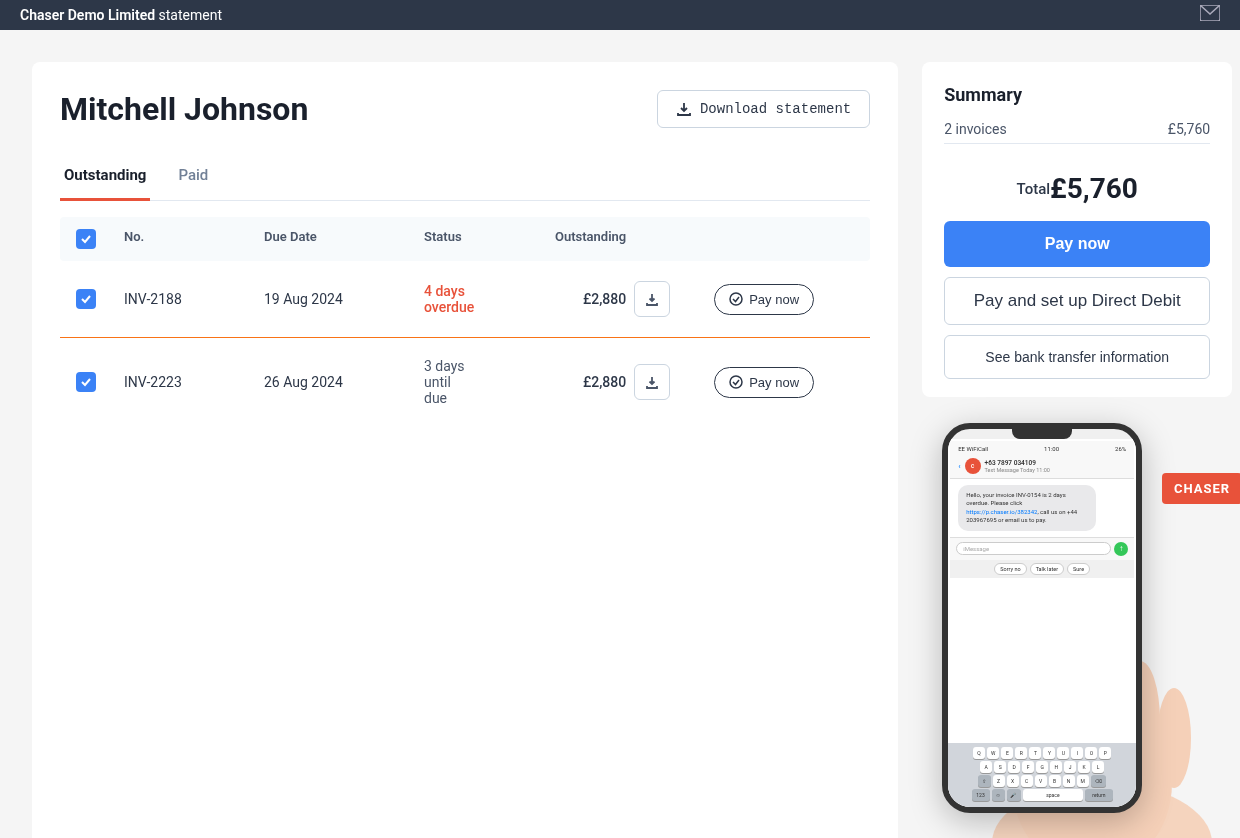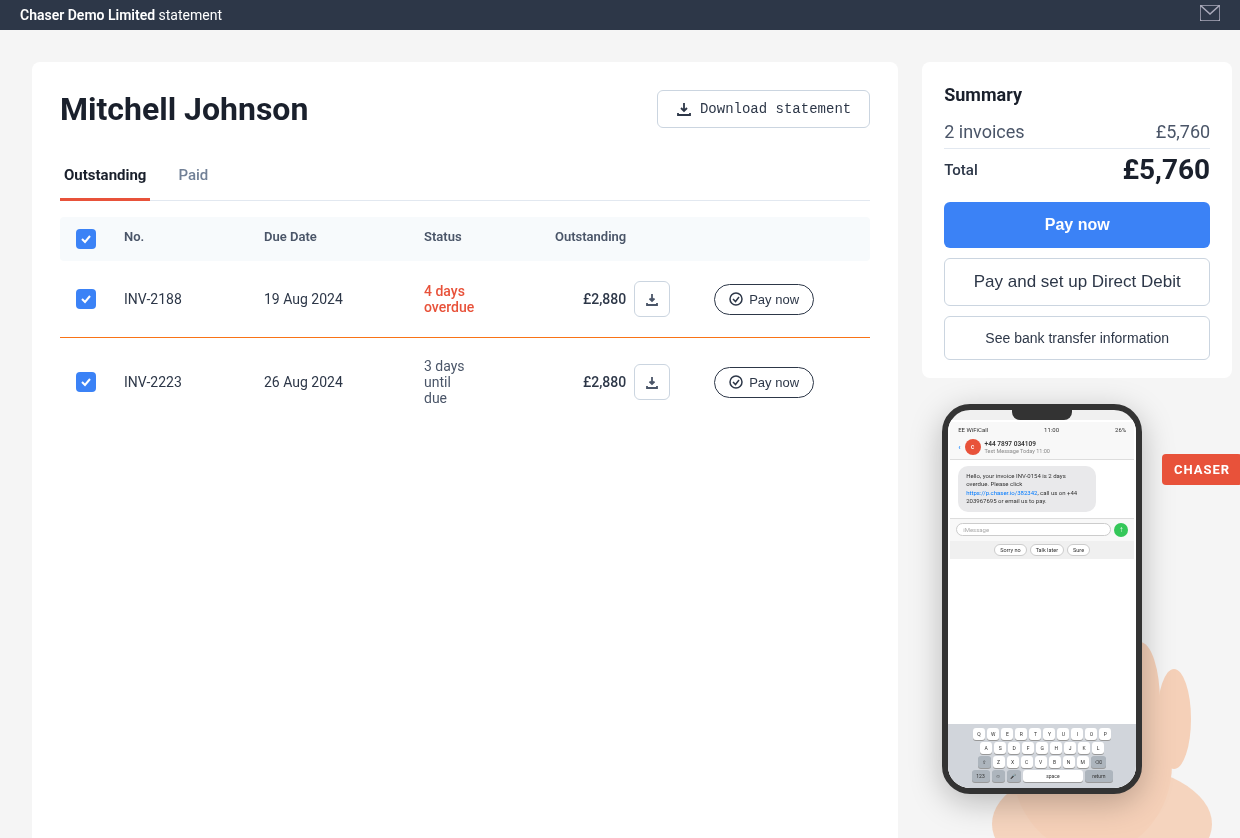--- a/index.html
+++ b/index.html
@@ -137,28 +137,28 @@
       border-radius: 8px;
       padding: 22px 22px 18px;
       margin-bottom: 16px;
     }
     .summary-title { font-size: 18px; font-weight: 700; color: #1a202c; margin-bottom: 10px; }
     .summary-row {
       display: flex;
       justify-content: space-between;
       align-items: center;
       padding: 6px 0;
-      font-size: 18px;
+      font-size: 14px;
       color: #4a5568;
       border-bottom: 1px solid #e2e8f0;
-      margin-bottom: 4px;
+      margin-bottom: 28px;
     }
     .summary-total-row {
       display: flex;
-      justify-content: space-between;
+      justify-content: center;
       align-items: center;
       margin-bottom: 16px;
     }
     .summary-total-label { font-size: 15px; font-weight: 500; color: #2d3748; }
     .summary-total-amount { font-size: 28px; font-weight: 700; color: #1a202c; }
 
     .btn-primary {
       width: 100%;
       padding: 14px;
       background: #3b82f6;
@@ -467,21 +467,21 @@
           <div class="phone-status-bar">
             <span>EE WiFiCall</span>
             <span>11:00</span>
             <span>26%</span>
           </div>
 
           <div class="phone-header-bar">
             <span style="color:#007aff;font-size:8px">‹</span>
             <div class="chaser-avatar">C</div>
             <div>
-              <div style="font-weight:600;font-size:6.5px">+44 7897 034109</div>
+              <div style="font-weight:600;font-size:6.5px">+63 7897 034109</div>
               <div style="color:#888;font-size:5.5px">Text Message Today 11:00</div>
             </div>
           </div>
 
           <div class="message-bubble">
             Hello, your invoice INV-0154 is 2 days overdue. Please click <span class="message-link">https://p.chaser.io/382342</span>, call us on +44 203967695 or email us to pay.
           </div>
 
           <div style="display:flex;align-items:center;gap:3px;padding:4px 6px;border-top:1px solid #ddd;background:#f8f8f8">
             <div style="background:#fff;border:1px solid #ccc;border-radius:10px;flex:1;padding:2px 6px;font-size:6px;color:#aaa">

